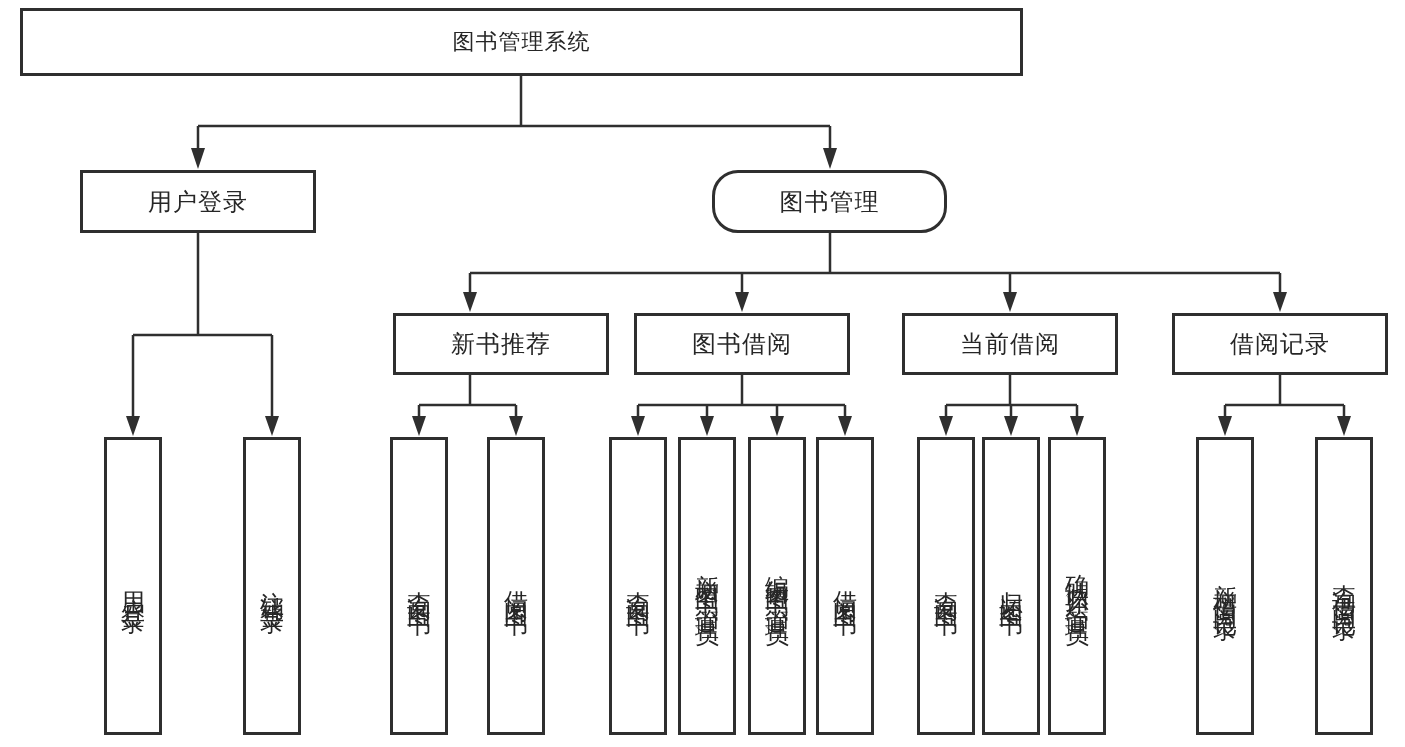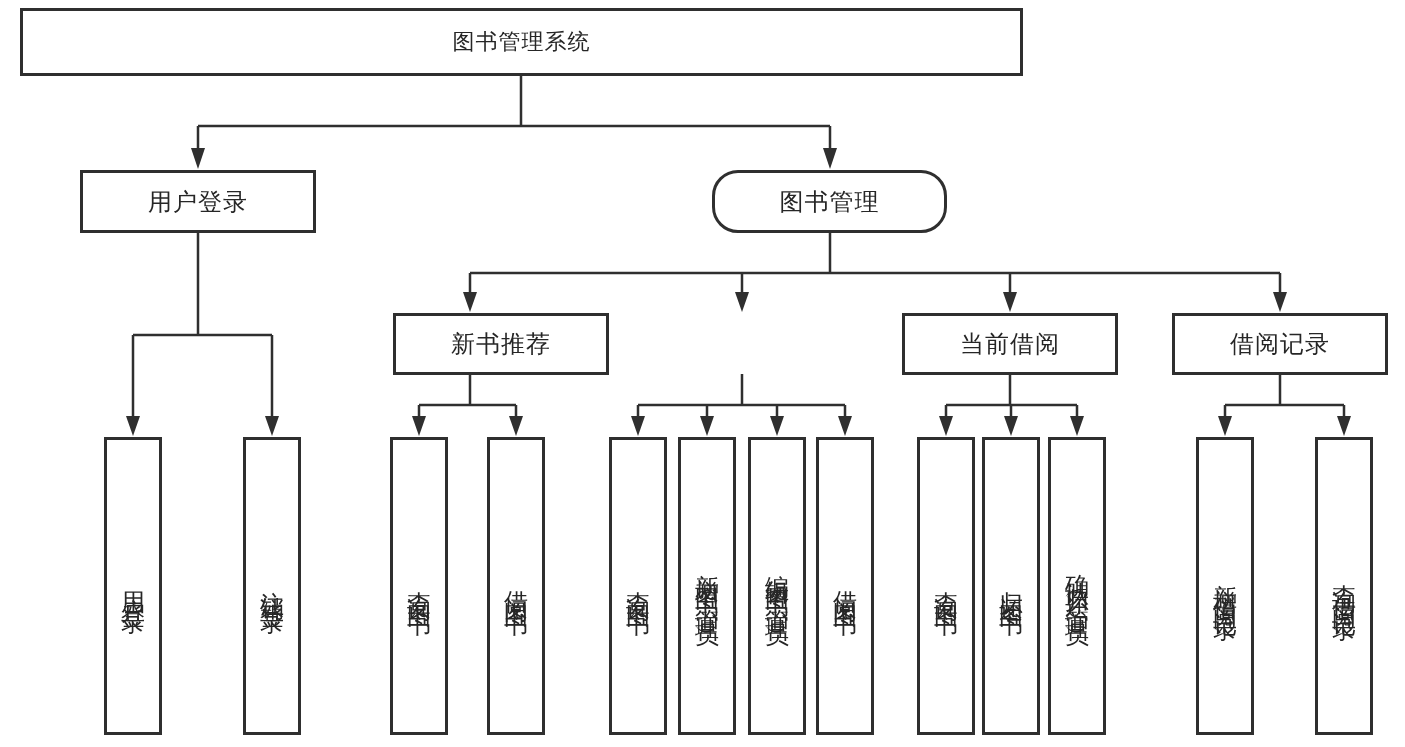--- a/index.html
+++ b/index.html
@@ -72,20 +72,21 @@
       <polygon points="1337,416 1351,416 1344,436"></polygon>
     </g>
   </svg>
 
   <div class="node rootnode" style="left:20px;top:8px;width:1003px;height:68px;">图书管理系统</div>
 
   <div class="node hnode" style="left:80px;top:170px;width:236px;height:63px;">用户登录</div>
   <div class="node hnode" style="left:712px;top:170px;width:235px;height:63px;border-radius:26px;">图书管理</div>
 
   <div class="node hnode" style="left:362px;top:313px;width:216px;height:62px;margin-left:31px;">新书推荐</div>
+  <div class="node hnode" style="left:634px;top:313px;width:216px;height:62px;">图书借阅</div>
   <div class="node hnode" style="left:902px;top:313px;width:216px;height:62px;">当前借阅</div>
   <div class="node hnode" style="left:1172px;top:313px;width:216px;height:62px;font-family:Liberation Serif, serif;">借阅记录</div>
 
   <div class="node vnode" style="left:104px;top:437px;width:58px;height:298px;">用户登录</div>
   <div class="node vnode" style="left:243px;top:437px;width:58px;height:298px;">注销登录</div>
 
   <div class="node vnode" style="left:390px;top:437px;width:58px;height:298px;">查询图书</div>
   <div class="node vnode" style="left:487px;top:437px;width:58px;height:298px;">借阅图书</div>
 
   <div class="node vnode" style="left:609px;top:437px;width:58px;height:298px;">查询图书</div>

